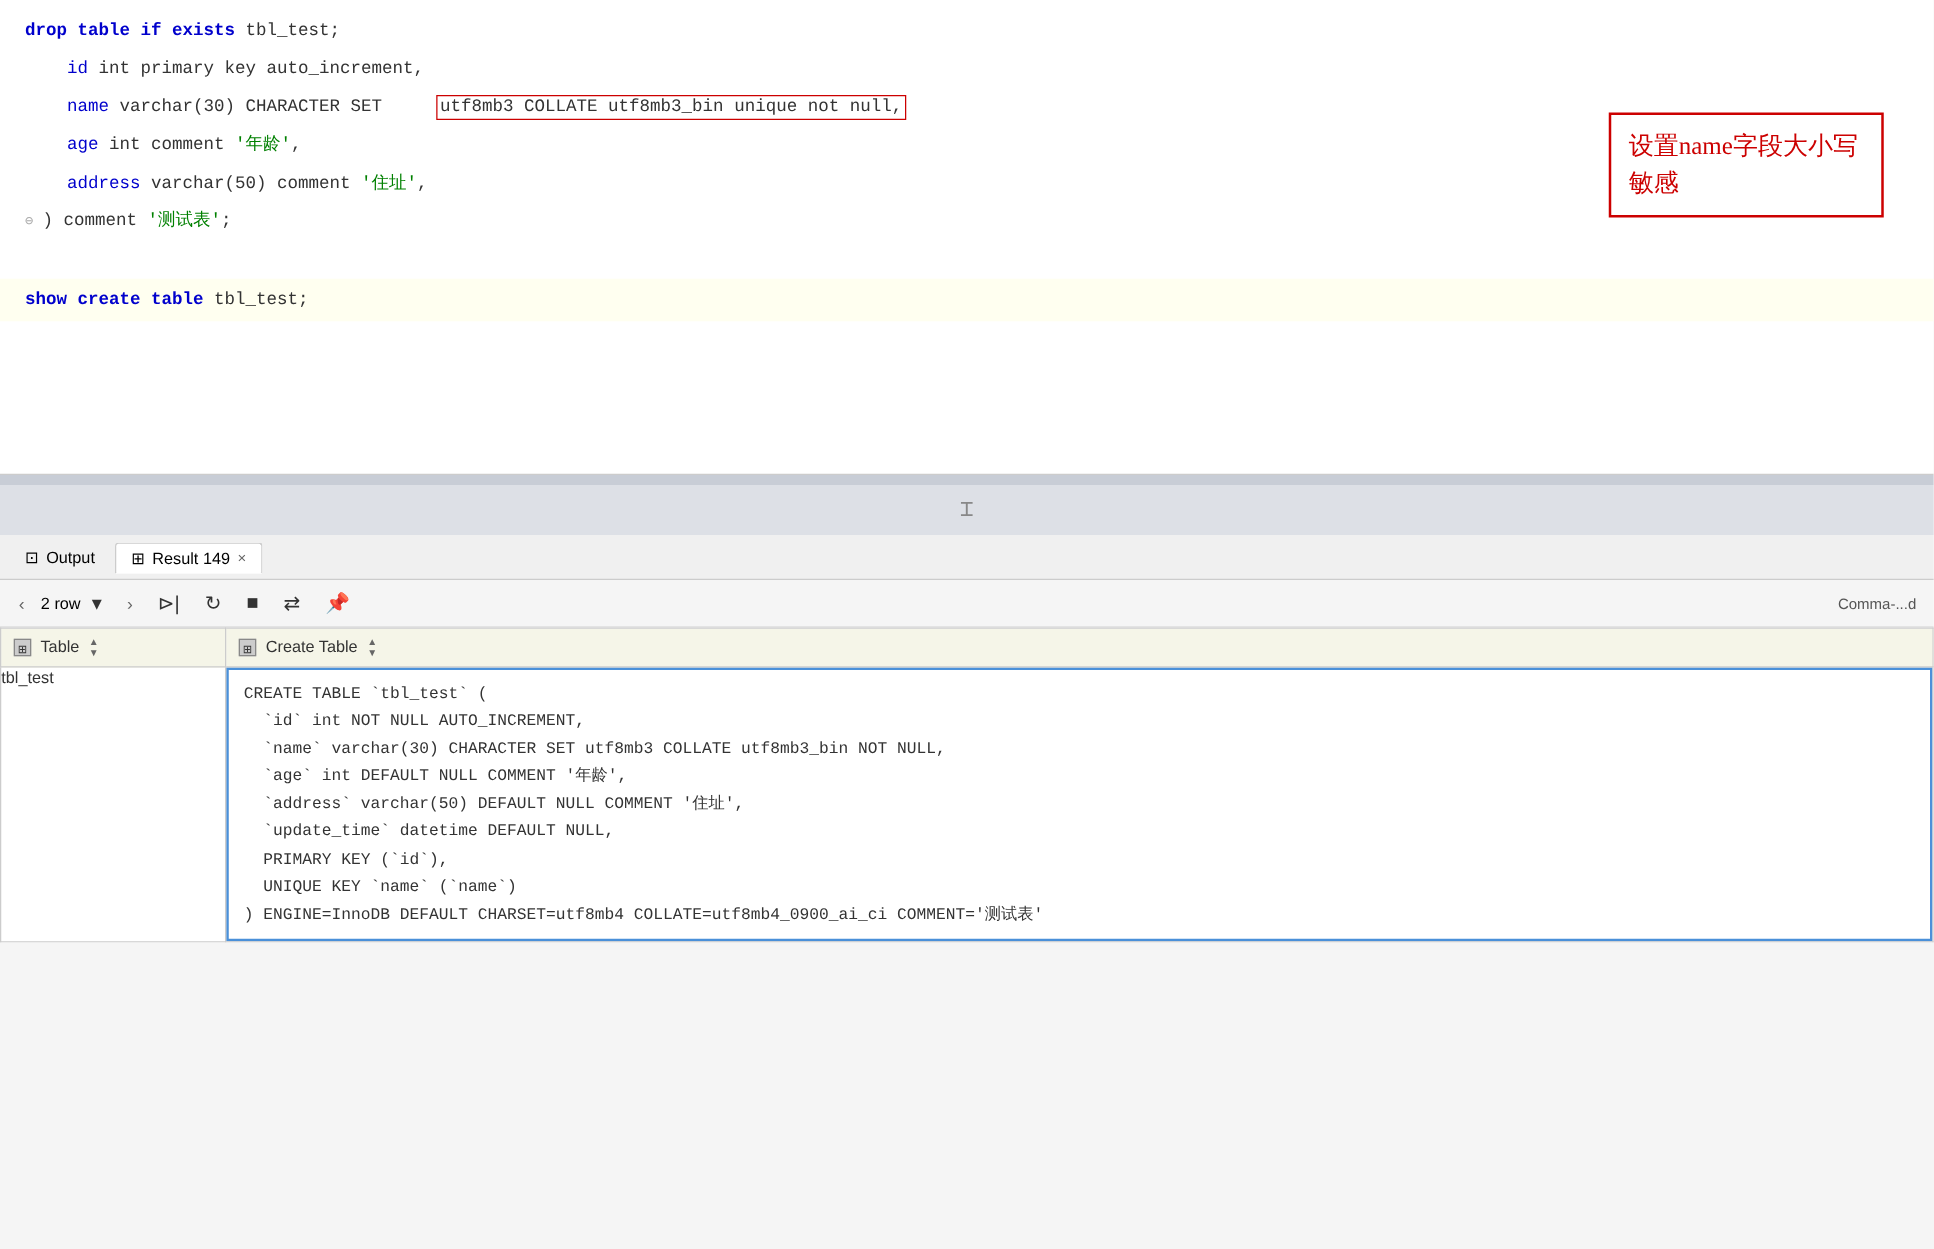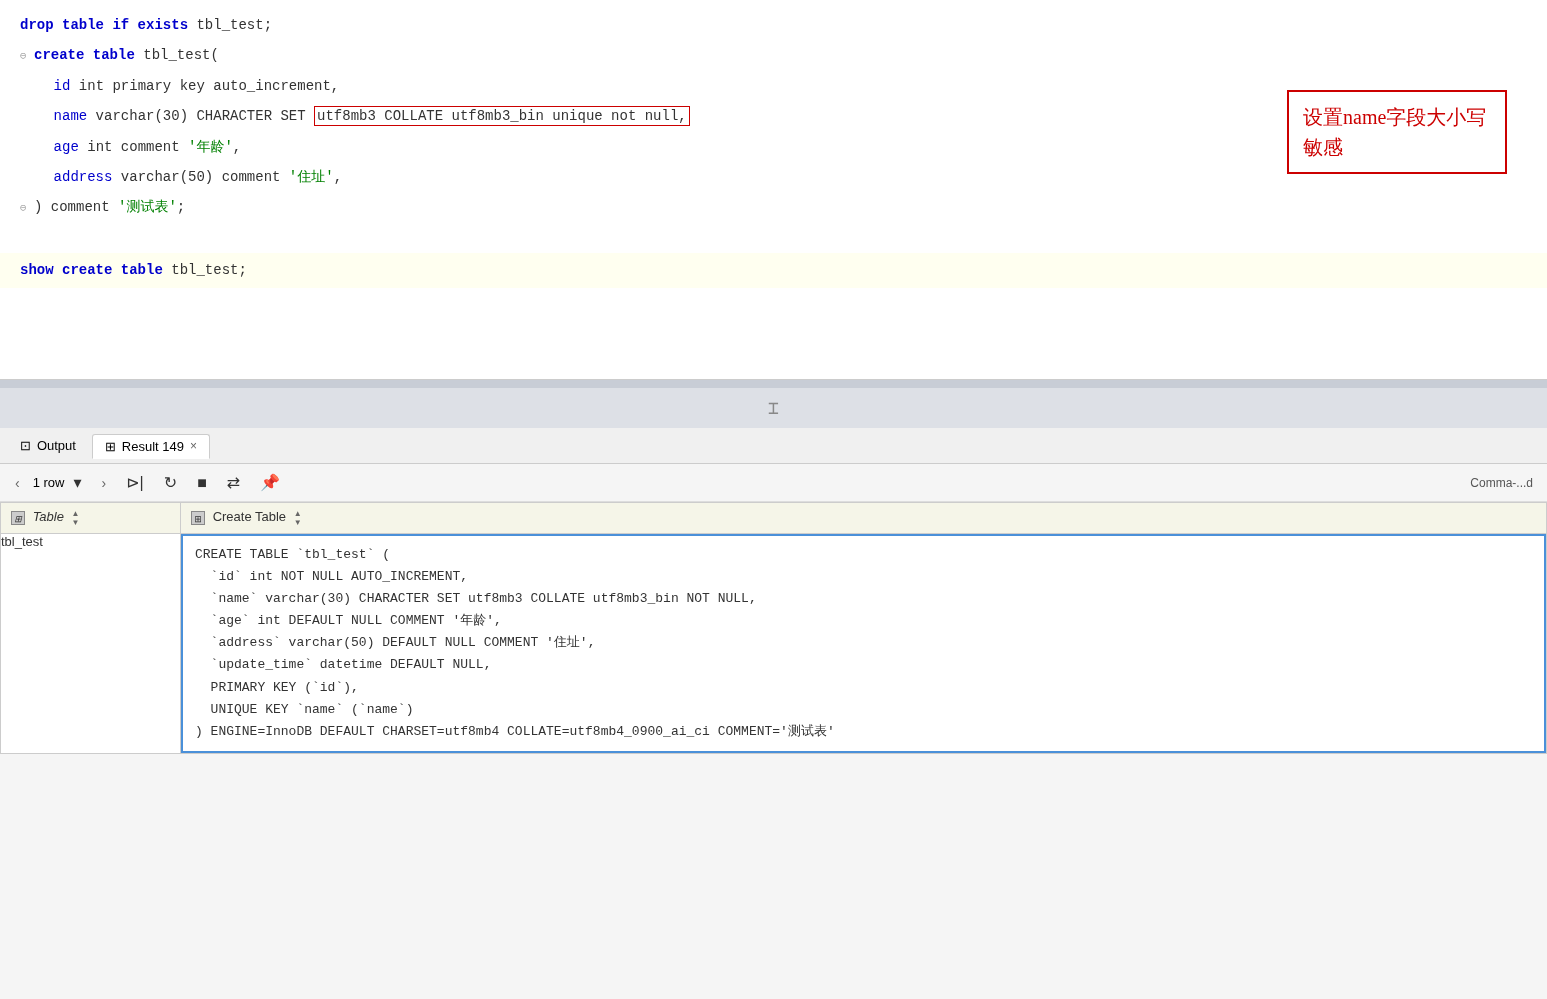--- a/index.html
+++ b/index.html
@@ -22,20 +22,21 @@
     }
 
     .kw { color: #0000cc; font-weight: bold; }
     .kw2 { color: #0000cc; text-align: right; }
     .str { color: #008000; }
     .hl-box {
       display: inline;
       background: transparent;
       border: 1.5px solid #cc0000;
       padding: 1px 2px;
+      margin-left: 35px;
     }
 
     .annotation-box {
       position: absolute;
       top: 90px;
       right: 40px;
       border: 2px solid #cc0000;
       padding: 10px 14px;
       width: 220px;
       font-size: 20px;
@@ -222,21 +223,20 @@
     }
   </style>
 </head>
 <body>
 
 <div>
   <div class="editor-area">
 
     <div class="code-block"><span class="kw">drop table if exists</span> tbl_test;</div>
 
-    <div class="code-block"><span class="fold-icon">⊖</span><span class="kw">create table</span> tbl_test(</div>
 
     <div class="code-block">    <span class="kw2">id</span> int primary key auto_increment,</div>
 
     <div class="code-block">    <span class="kw2">name</span> varchar(30) CHARACTER SET <span class="hl-box">utf8mb3 COLLATE utf8mb3_bin unique not null,</span></div>
 
     <div class="code-block">    <span class="kw2">age</span> int comment <span class="str">'年龄'</span>,</div>
 
     <div class="code-block">    <span class="kw2">address</span> varchar(50) comment <span class="str">'住址'</span>,</div>
 
 
@@ -268,21 +268,21 @@
     <div class="tab-item active">
       <span>⊞</span>
       <span>Result 149</span>
       <span class="tab-close">×</span>
     </div>
   </div>
 
   <div class="toolbar-row">
     <button class="toolbar-btn nav-arrow">‹</button>
     <div class="row-selector">
-      <span>1 row</span>
+      <span>2 row</span>
       <button class="toolbar-btn">▾</button>
     </div>
     <button class="toolbar-btn nav-arrow">›</button>
     <button class="toolbar-btn">⊳|</button>
     <button class="toolbar-btn" title="Refresh">
       <span>↻</span>
     </button>
     <button class="toolbar-btn" title="Stop">
       <span>■</span>
     </button>
@@ -291,21 +291,21 @@
     </button>
     <button class="toolbar-btn" title="Pin">
       <span>📌</span>
     </button>
     <span class="comma-label">Comma-...d</span>
   </div>
 
   <table class="result-table">
     <thead>
       <tr>
-        <th style="width:180px;font-style:italic;">
+        <th style="width:180px;">
           <span class="th-icon">⊞</span>
           <span>Table</span>
           <span class="sort-arrows">▲<br>▼</span>
         </th>
         <th>
           <span class="th-icon">⊞</span>
           <span>Create Table</span>
           <span class="sort-arrows">▲<br>▼</span>
         </th>
       </tr>

